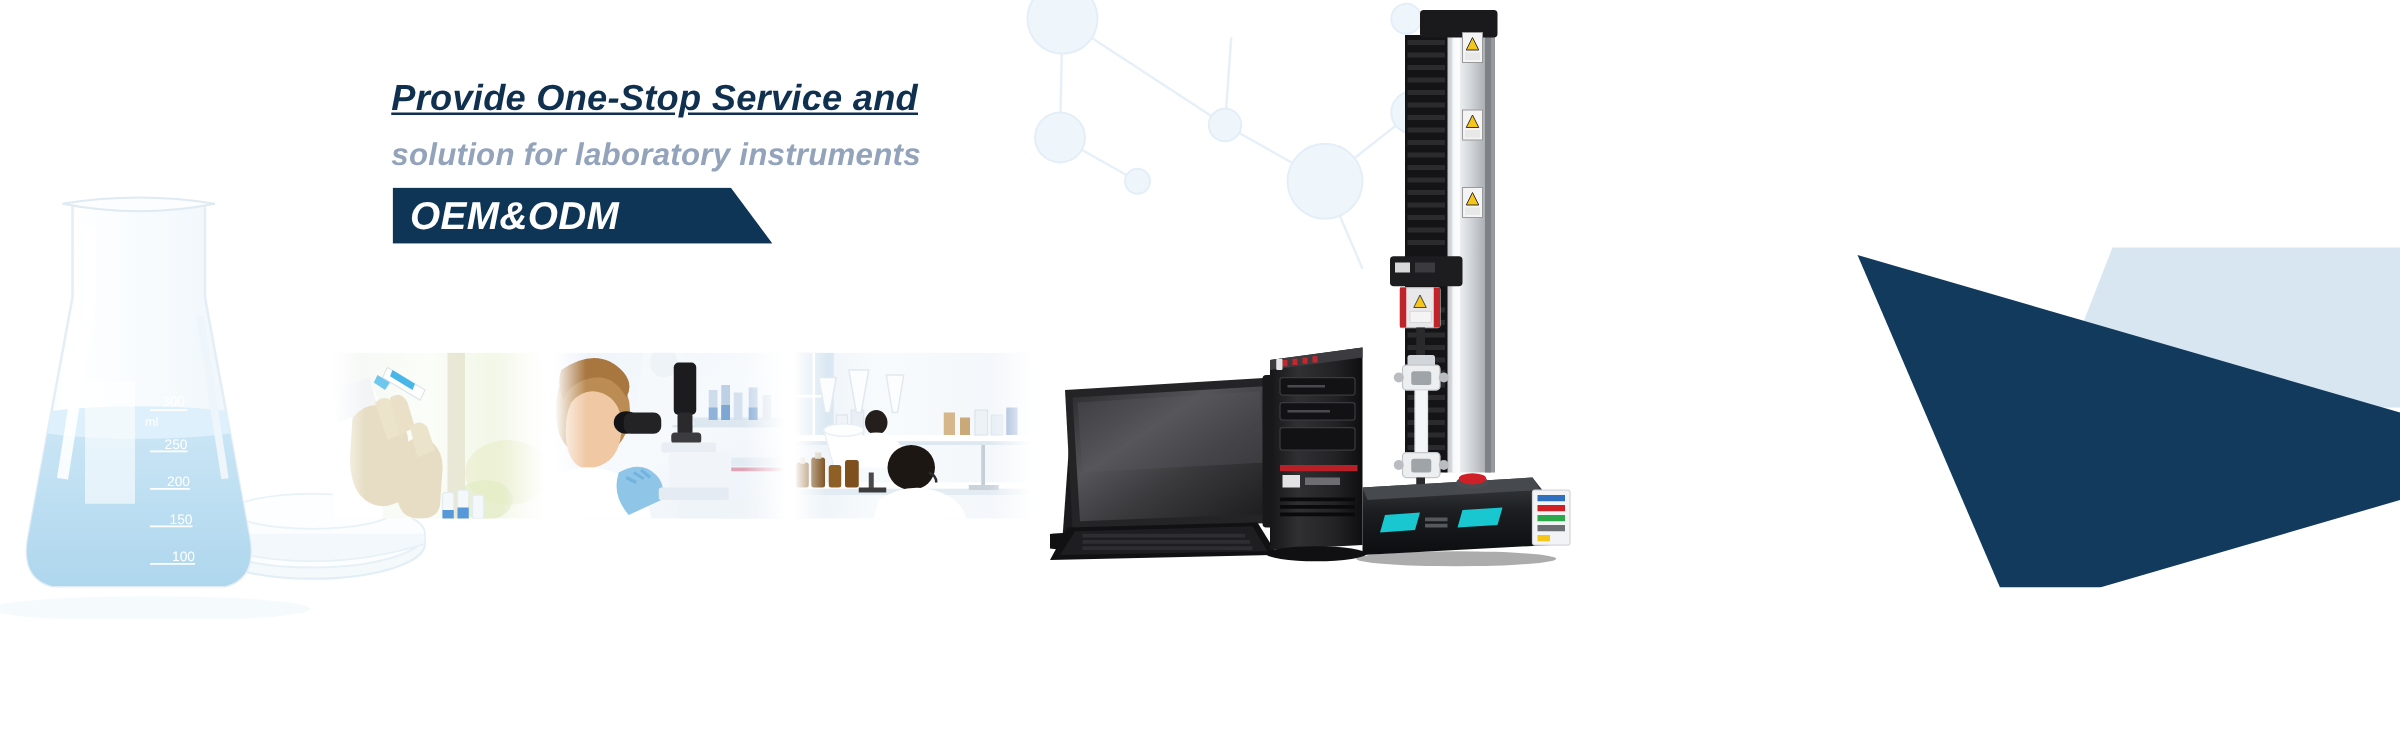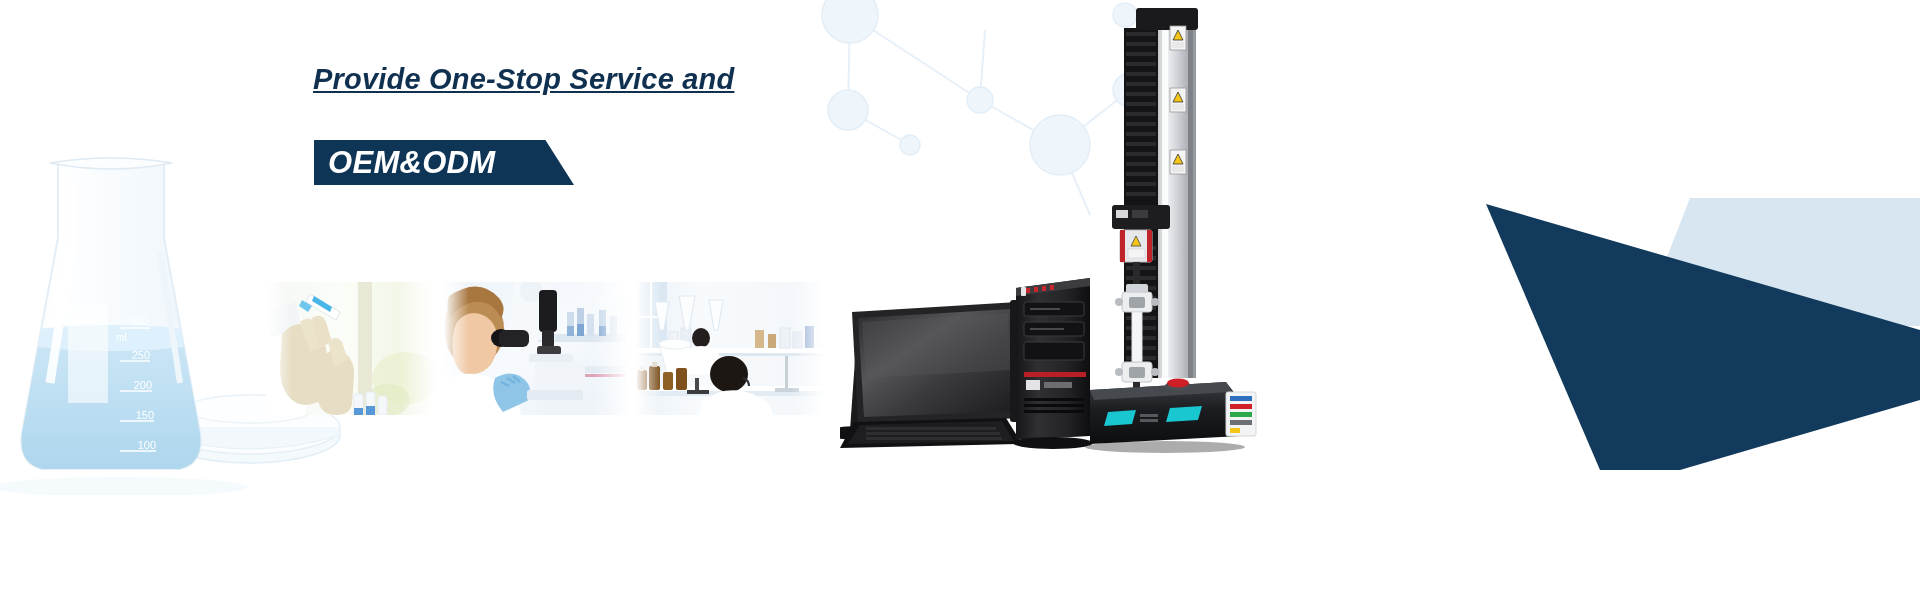--- a/index.html
+++ b/index.html
@@ -53,23 +53,24 @@
     font-style: italic;
     color: #93a3bb;
     letter-spacing: 0.2px;
     line-height: 46px;
     white-space: nowrap;
     margin: 0;
   }
   .badge-wrap {
     position: absolute;
     left: 314px;
-    top: 140px;
+    top: 150px;
     width: 260px;
     height: 45px;
+    padding-left: 44px;
   }
   .badge-shape {
     position: absolute;
     inset: 0;
     background: #0e3456;
     clip-path: polygon(0 0, 89% 0, 100% 100%, 0 100%);
   }
   .badge-label {
     position: absolute;
     left: 14px;
@@ -222,20 +223,21 @@
       </g>
 
       <path d="M 140,120 L 160,250" stroke="#eef6fb" stroke-width="6" fill="none"></path>
     </g>
 
     <ellipse cx="130" cy="392" rx="128" ry="10" fill="#f5fafd"></ellipse>
   </svg>
 
   <div class="headline-block">
     <div class="headline-primary">Provide One-Stop Service and</div>
+    <div class="headline-secondary">solution for laboratory instruments</div>
   </div>
 
   <div class="badge-wrap">
     <div class="badge-shape"></div>
     <div class="badge-label">OEM&amp;ODM</div>
   </div>
 
   <div class="photo-strip">
 
     <div class="photo-cell photo-1">

